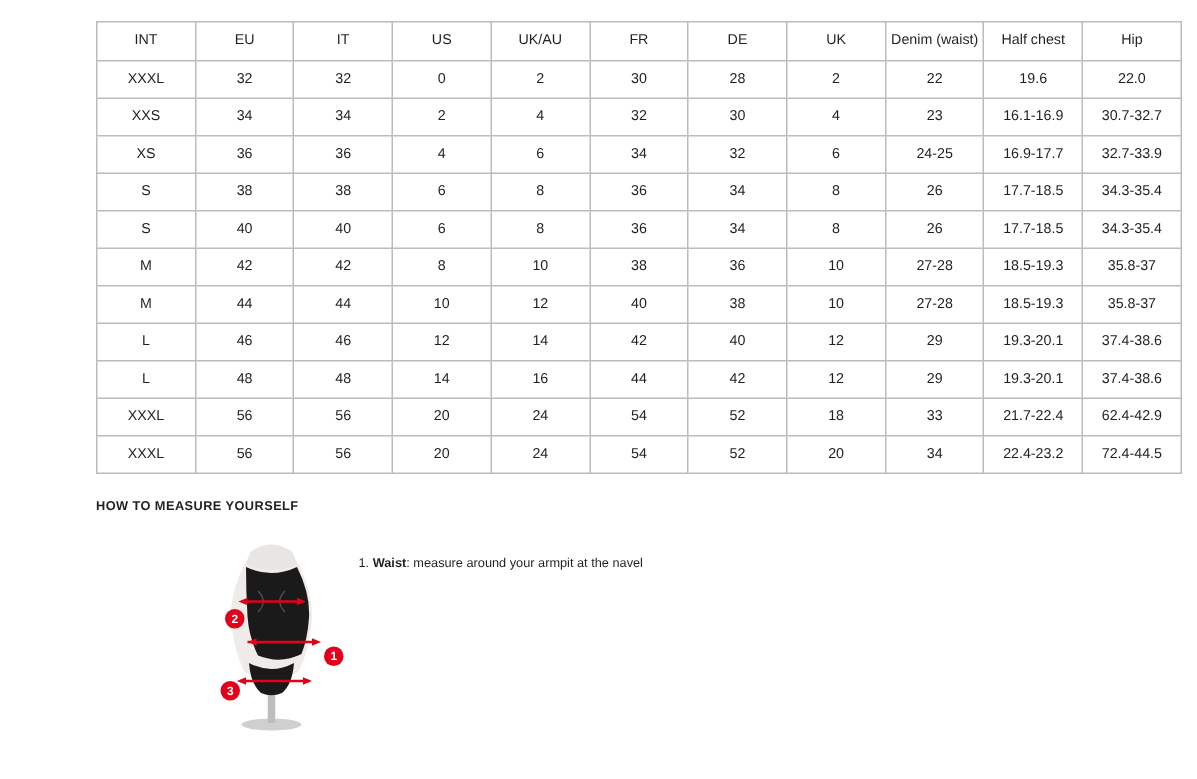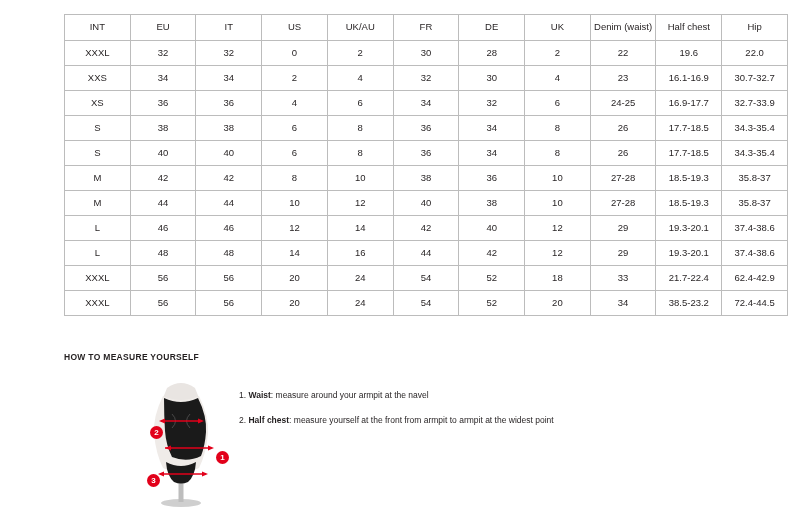--- a/index.html
+++ b/index.html
@@ -36,21 +36,21 @@
     padding: 0;
     line-height: 1.1;
   }
   #size-table th {
     height: 25px;
   }
 
   .measure-section {
     position: absolute;
     left: 64px;
-    top: 352px;
+    top: 332px;
     width: 700px;
   }
   .measure-title {
     font-size: 8.5px;
     font-weight: bold;
     letter-spacing: 0.3px;
     color: #231f20;
     margin: 0 0 12px 0;
   }
   .measure-body {
@@ -249,21 +249,21 @@
       <tr>
         <td>XXXL</td>
         <td>56</td>
         <td>56</td>
         <td>20</td>
         <td>24</td>
         <td>54</td>
         <td>52</td>
         <td>20</td>
         <td>34</td>
-        <td>38.5-23.2</td>
+        <td>22.4-23.2</td>
         <td>72.4-44.5</td>
       </tr>
     </tbody>
 </table>
 
 <div class="measure-section">
   <div class="measure-title">HOW TO MEASURE YOURSELF</div>
   <div class="measure-body">
 
     <div class="figure-wrap">
@@ -298,20 +298,16 @@
       <div class="badge badge-1">1</div>
       <div class="badge badge-2">2</div>
       <div class="badge badge-3">3</div>
     </div>
 
     <div class="steps">
       <div class="step">
         <span>1.</span>
         <b>Waist</b><span>: measure around your armpit at the navel</span>
       </div>
-      <div class="step">
-        <span>2.</span>
-        <b>Half chest</b><span>: measure yourself at the front from armpit to armpit at the widest point</span>
-      </div>
     </div>
 
   </div>
 </div>
 
 </body></html>

